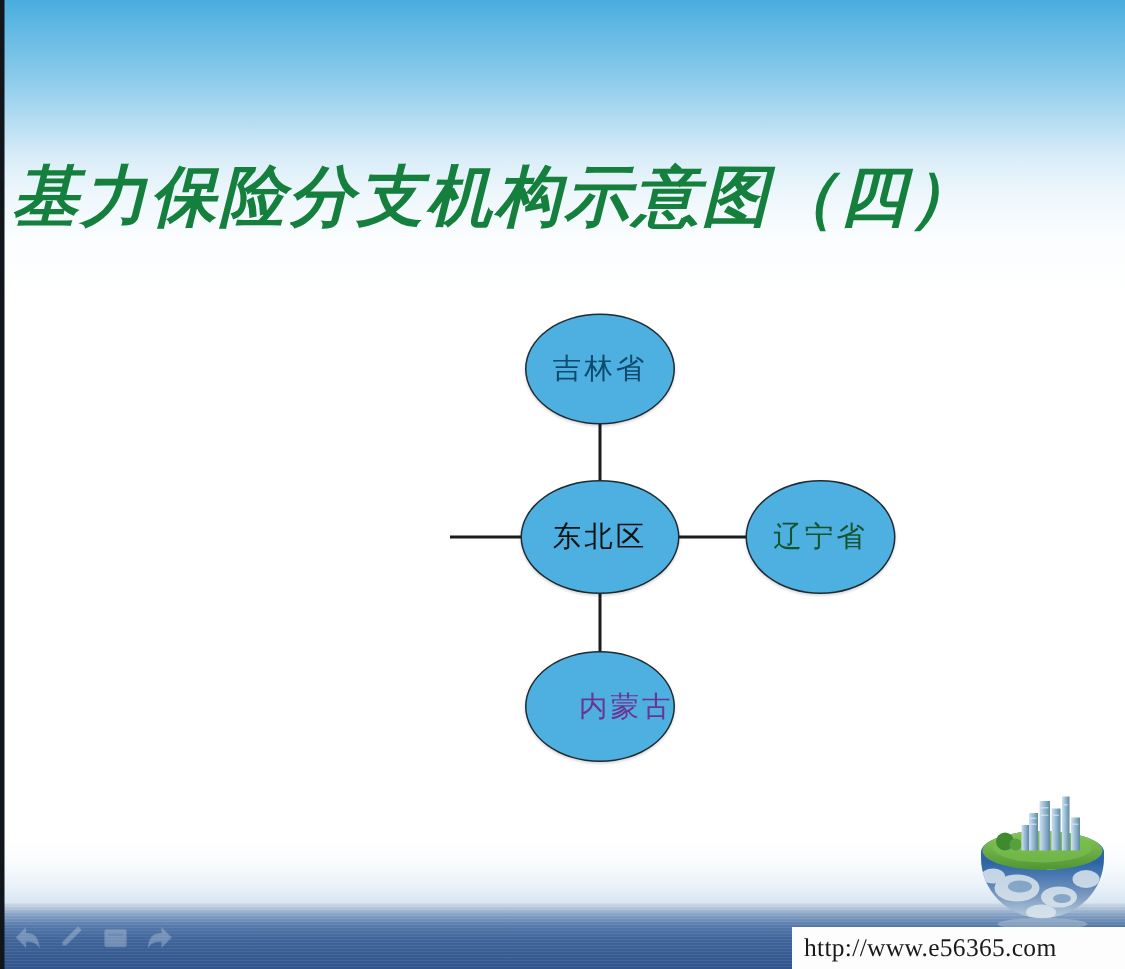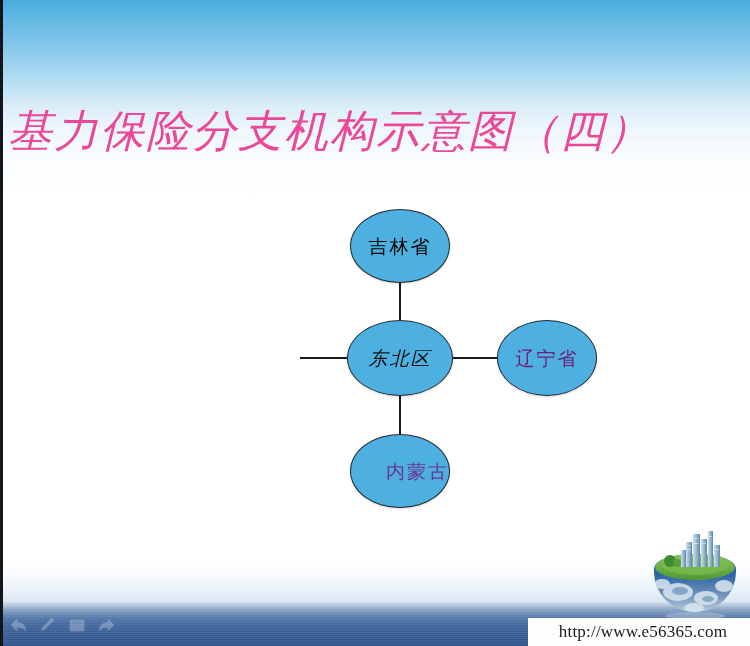--- a/index.html
+++ b/index.html
@@ -100,24 +100,24 @@
 
   
   .title {
     position: absolute;
     left: 0;
     top: 106px;
     width: 660px;
     text-align: center;
     font-family: "Liberation Serif", "DejaVu Serif", serif;
     font-size: 44px;
-    font-weight: normal;
+    font-weight: bold;
     font-style: italic;
     letter-spacing: 2px;
-    color: #ec4899;
+    color: #15803d;
     white-space: nowrap;
     line-height: 1.2;
   }
 
   
   .diagram {
     position: absolute;
     left: 0; top: 0;
     width: 750px;
     height: 646px;
@@ -174,21 +174,20 @@
     position: absolute;
     left: 528px;
     top: 618px;
     width: 222px;
     height: 28px;
     background: #fdfdfd;
     display: flex;
     align-items: center;
     box-sizing: border-box;
     padding-left: 8px;
-    justify-content: center;
   }
   .watermark-text {
     font-family: "Liberation Serif", "DejaVu Serif", serif;
     font-size: 17px;
     color: #1a1a1a;
     letter-spacing: 0.2px;
     white-space: nowrap;
   }
 
   
@@ -220,30 +219,30 @@
   <div class="title">基力保险分支机构示意图（四）</div>
 
   <div class="diagram">
 
     <div class="connector conn-v" id="conn-top"></div>
     <div class="connector conn-v" id="conn-bottom"></div>
     <div class="connector conn-h" id="conn-left"></div>
     <div class="connector conn-h" id="conn-right"></div>
 
     <div class="node" id="node-jilin">
-      <span class="node-label" style="color: #000000;">吉林省</span>
+      <span class="node-label" style="color: #0c4a6e;">吉林省</span>
     </div>
 
 
     <div class="node" id="node-center">
-      <span class="node-label" style="color: rgb(17, 17, 17); font-style: italic;">东北区</span>
+      <span class="node-label" style="color: rgb(17, 17, 17);">东北区</span>
     </div>
 
     <div class="node" id="node-liaoning">
-      <span class="node-label" style="color: #701a75;">辽宁省</span>
+      <span class="node-label" style="color: #14532d;">辽宁省</span>
     </div>
 
     <div class="node" id="node-neimenggu">
       <span class="node-label" style="color: rgb(107, 52, 147);">内蒙古</span>
     </div>
   </div>
 
   <div class="logo">
     <svg viewBox="0 0 94 92" width="94" height="92" aria-hidden="true">
       <defs>

